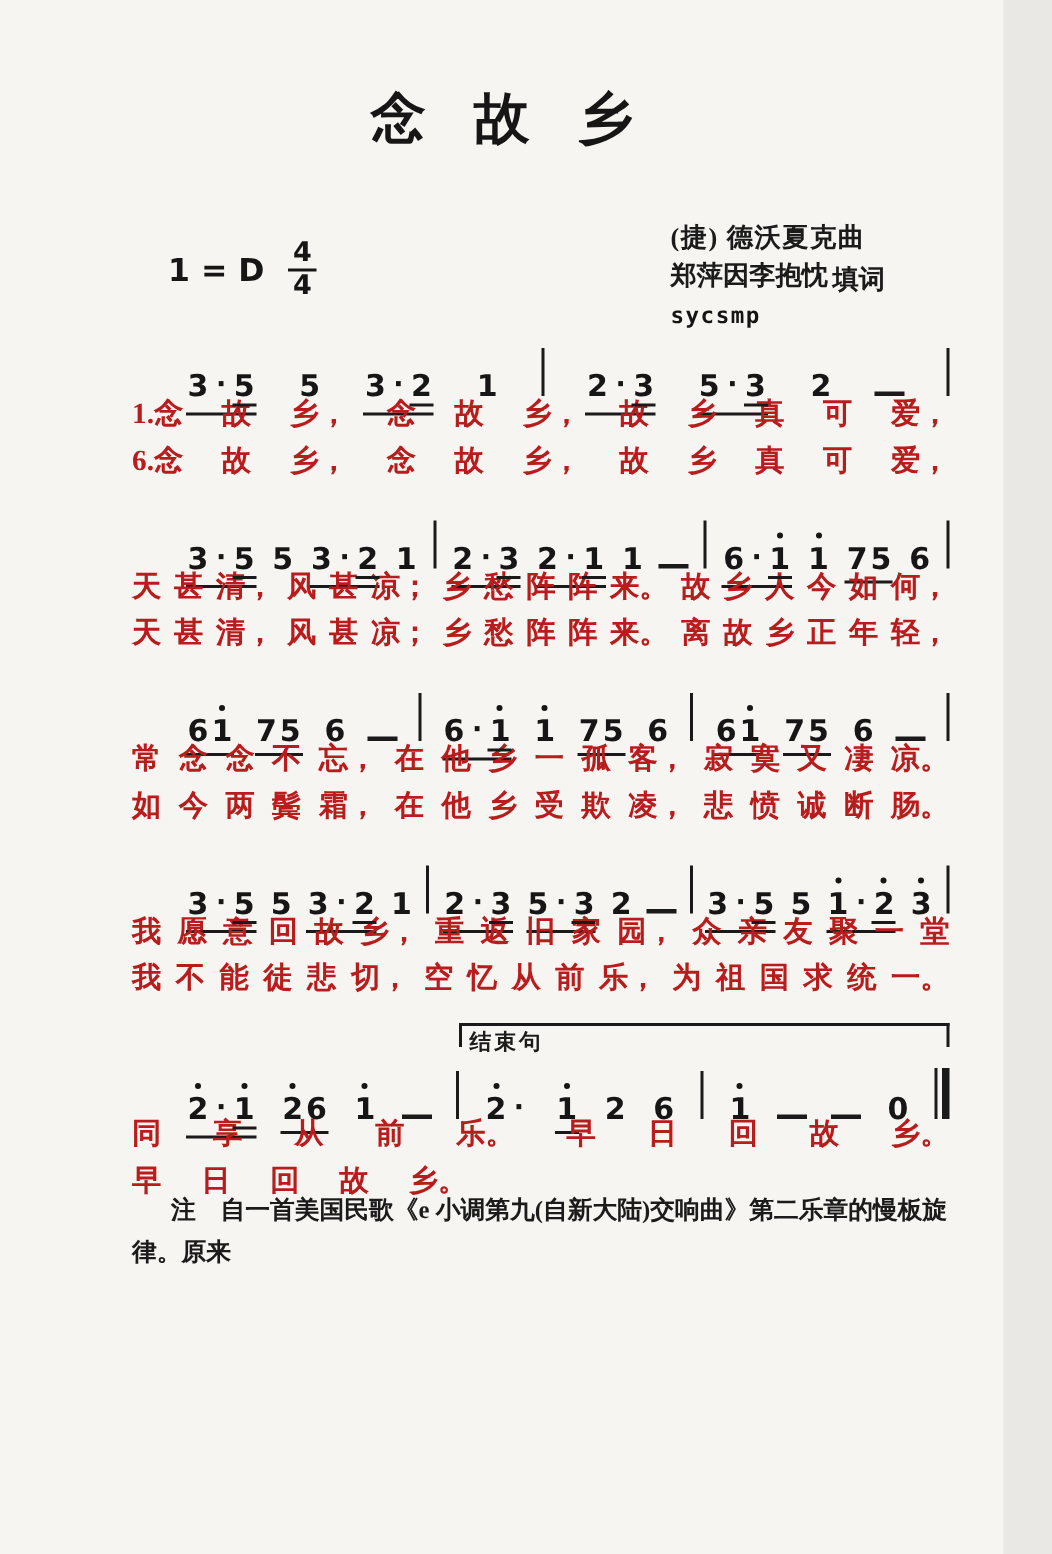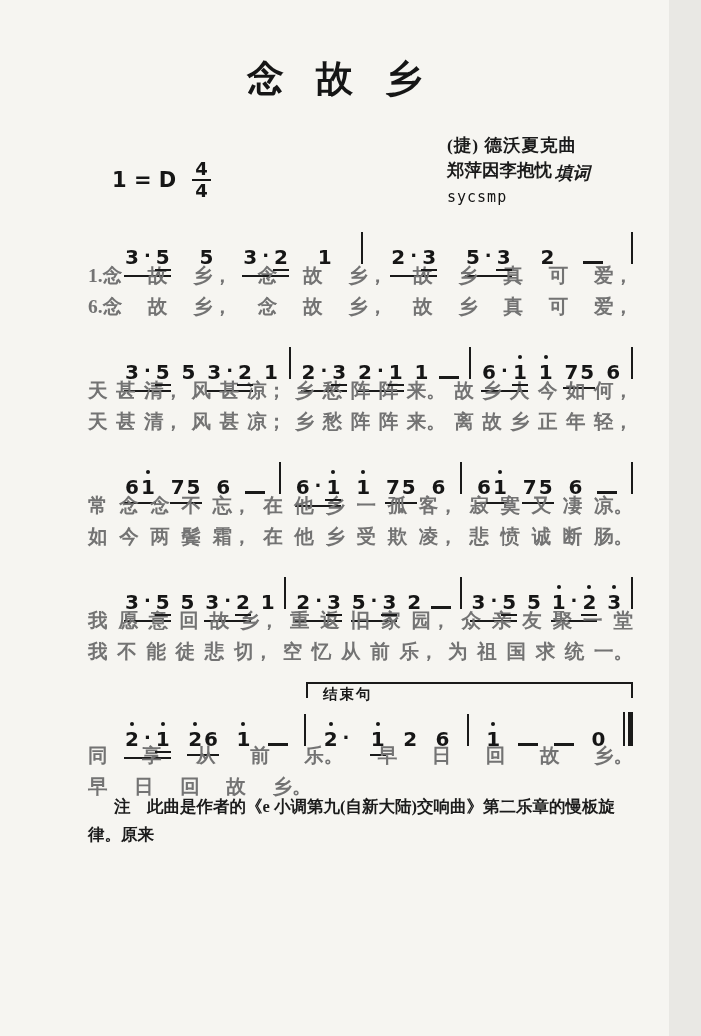--- a/index.html
+++ b/index.html
@@ -10,29 +10,29 @@
     font-family:"Liberation Serif","DejaVu Serif",serif;
     color:#1b1b1b;
   }
   
   .song-title {
     position:absolute; top:54px; left:0; width:100%;
     text-align:center; font-size:37px; font-weight:bold;
     letter-spacing:32px; padding-left:32px; color:#161616;
   }
   .credits {
-    position:absolute; top:135px; left:447px;
+    position:absolute; top:148px; left:447px;
     font-size:17.5px; font-weight:600; line-height:21px; color:#1b1b1b;
   }
   .credit-line1 { letter-spacing:1px; }
   .lyricists { display:flex; align-items:center; margin-top:1px; }
   .lyricist-names { display:flex; line-height:19px; }
-  .lyricist-role { margin-left:3px; margin-top:6px;font-style:italic; }
+  .lyricist-role { margin-left:3px; margin-top:6px; }
   .watermark {
-    font-family:"DejaVu Sans Mono",monospace; font-weight:normal;
+    font-family:"DejaVu Sans Mono",monospace; font-weight:bold;
     font-size:15px; letter-spacing:1px; margin-top:3px; color:#141414;
   }
   .keysig {
     position:absolute; top:160px; left:112px;
     display:flex; align-items:center;
     font-family:"DejaVu Sans","Liberation Sans",sans-serif;
     font-weight:bold; font-size:21px; color:#161616;justify-content:flex-end;
   }
   .frac { display:inline-flex; flex-direction:column; align-items:center;
           margin-left:16px; font-size:18px; line-height:18px; }
@@ -62,31 +62,31 @@
           margin:0 4px; transform:translateY(-2px); color:#161616; }
   .dash { display:inline-block; width:20px; height:3px;
           background:#1a1a1a; margin-bottom:8px; }
   .bar { display:inline-block; width:2px; height:32px;
          background:#1a1a1a; margin-bottom:-6px; }
   .bar-final { display:inline-block; width:10px; height:34px;
          border-left:2px solid #1a1a1a; border-right:5px solid #1a1a1a;
          margin-bottom:-7px; }
   .lyric-row {
     display:flex; justify-content:space-between; align-items:flex-start;
-    height:31px; font-size:19.5px; font-weight:600; color:#737373;
+    height:31px; font-size:19.5px; font-weight:600; color:#b91c1c;
   }
   .lyric-row.narrow { width:41%; }
   .lyc { white-space:nowrap; }
   .ending-bracket {
     position:absolute; top:0; left:40%; right:0; height:16px;
     border-top:2px solid #1a1a1a; border-left:2px solid #1a1a1a;
     border-right:2px solid #1a1a1a;
   }
   .ending-label {
-    position:absolute; left:15px; top:1px;
+    position:absolute; left:5px; top:1px;
     font-size:14.5px; font-weight:600; letter-spacing:2px; white-space:nowrap;
   }
   
   .footnote {
     position:absolute; top:793px; left:88px; width:552px;
     font-size:16.5px; font-weight:600; line-height:28px; color:#1b1b1b;
   }
   .footnote .fl1 { text-indent:26px; }
 </style>
 </head>
@@ -363,16 +363,16 @@
           <span class="lyc">早</span>
           <span class="lyc">日</span>
           <span class="lyc">回</span>
           <span class="lyc">故</span>
           <span class="lyc">乡。</span>
         </div>
       </div>
     </div>
 
   <div class="footnote">
-    <div class="fl1">注　此曲是作者的《e 小调第九(自新大陆)交响曲》第二乐章的慢板旋律。原来</div>
+    <div class="fl1">注　自一首美国民歌《e 小调第九(自新大陆)交响曲》第二乐章的慢板旋律。原来</div>
   </div>
 
 </div>
 
 </body></html>

